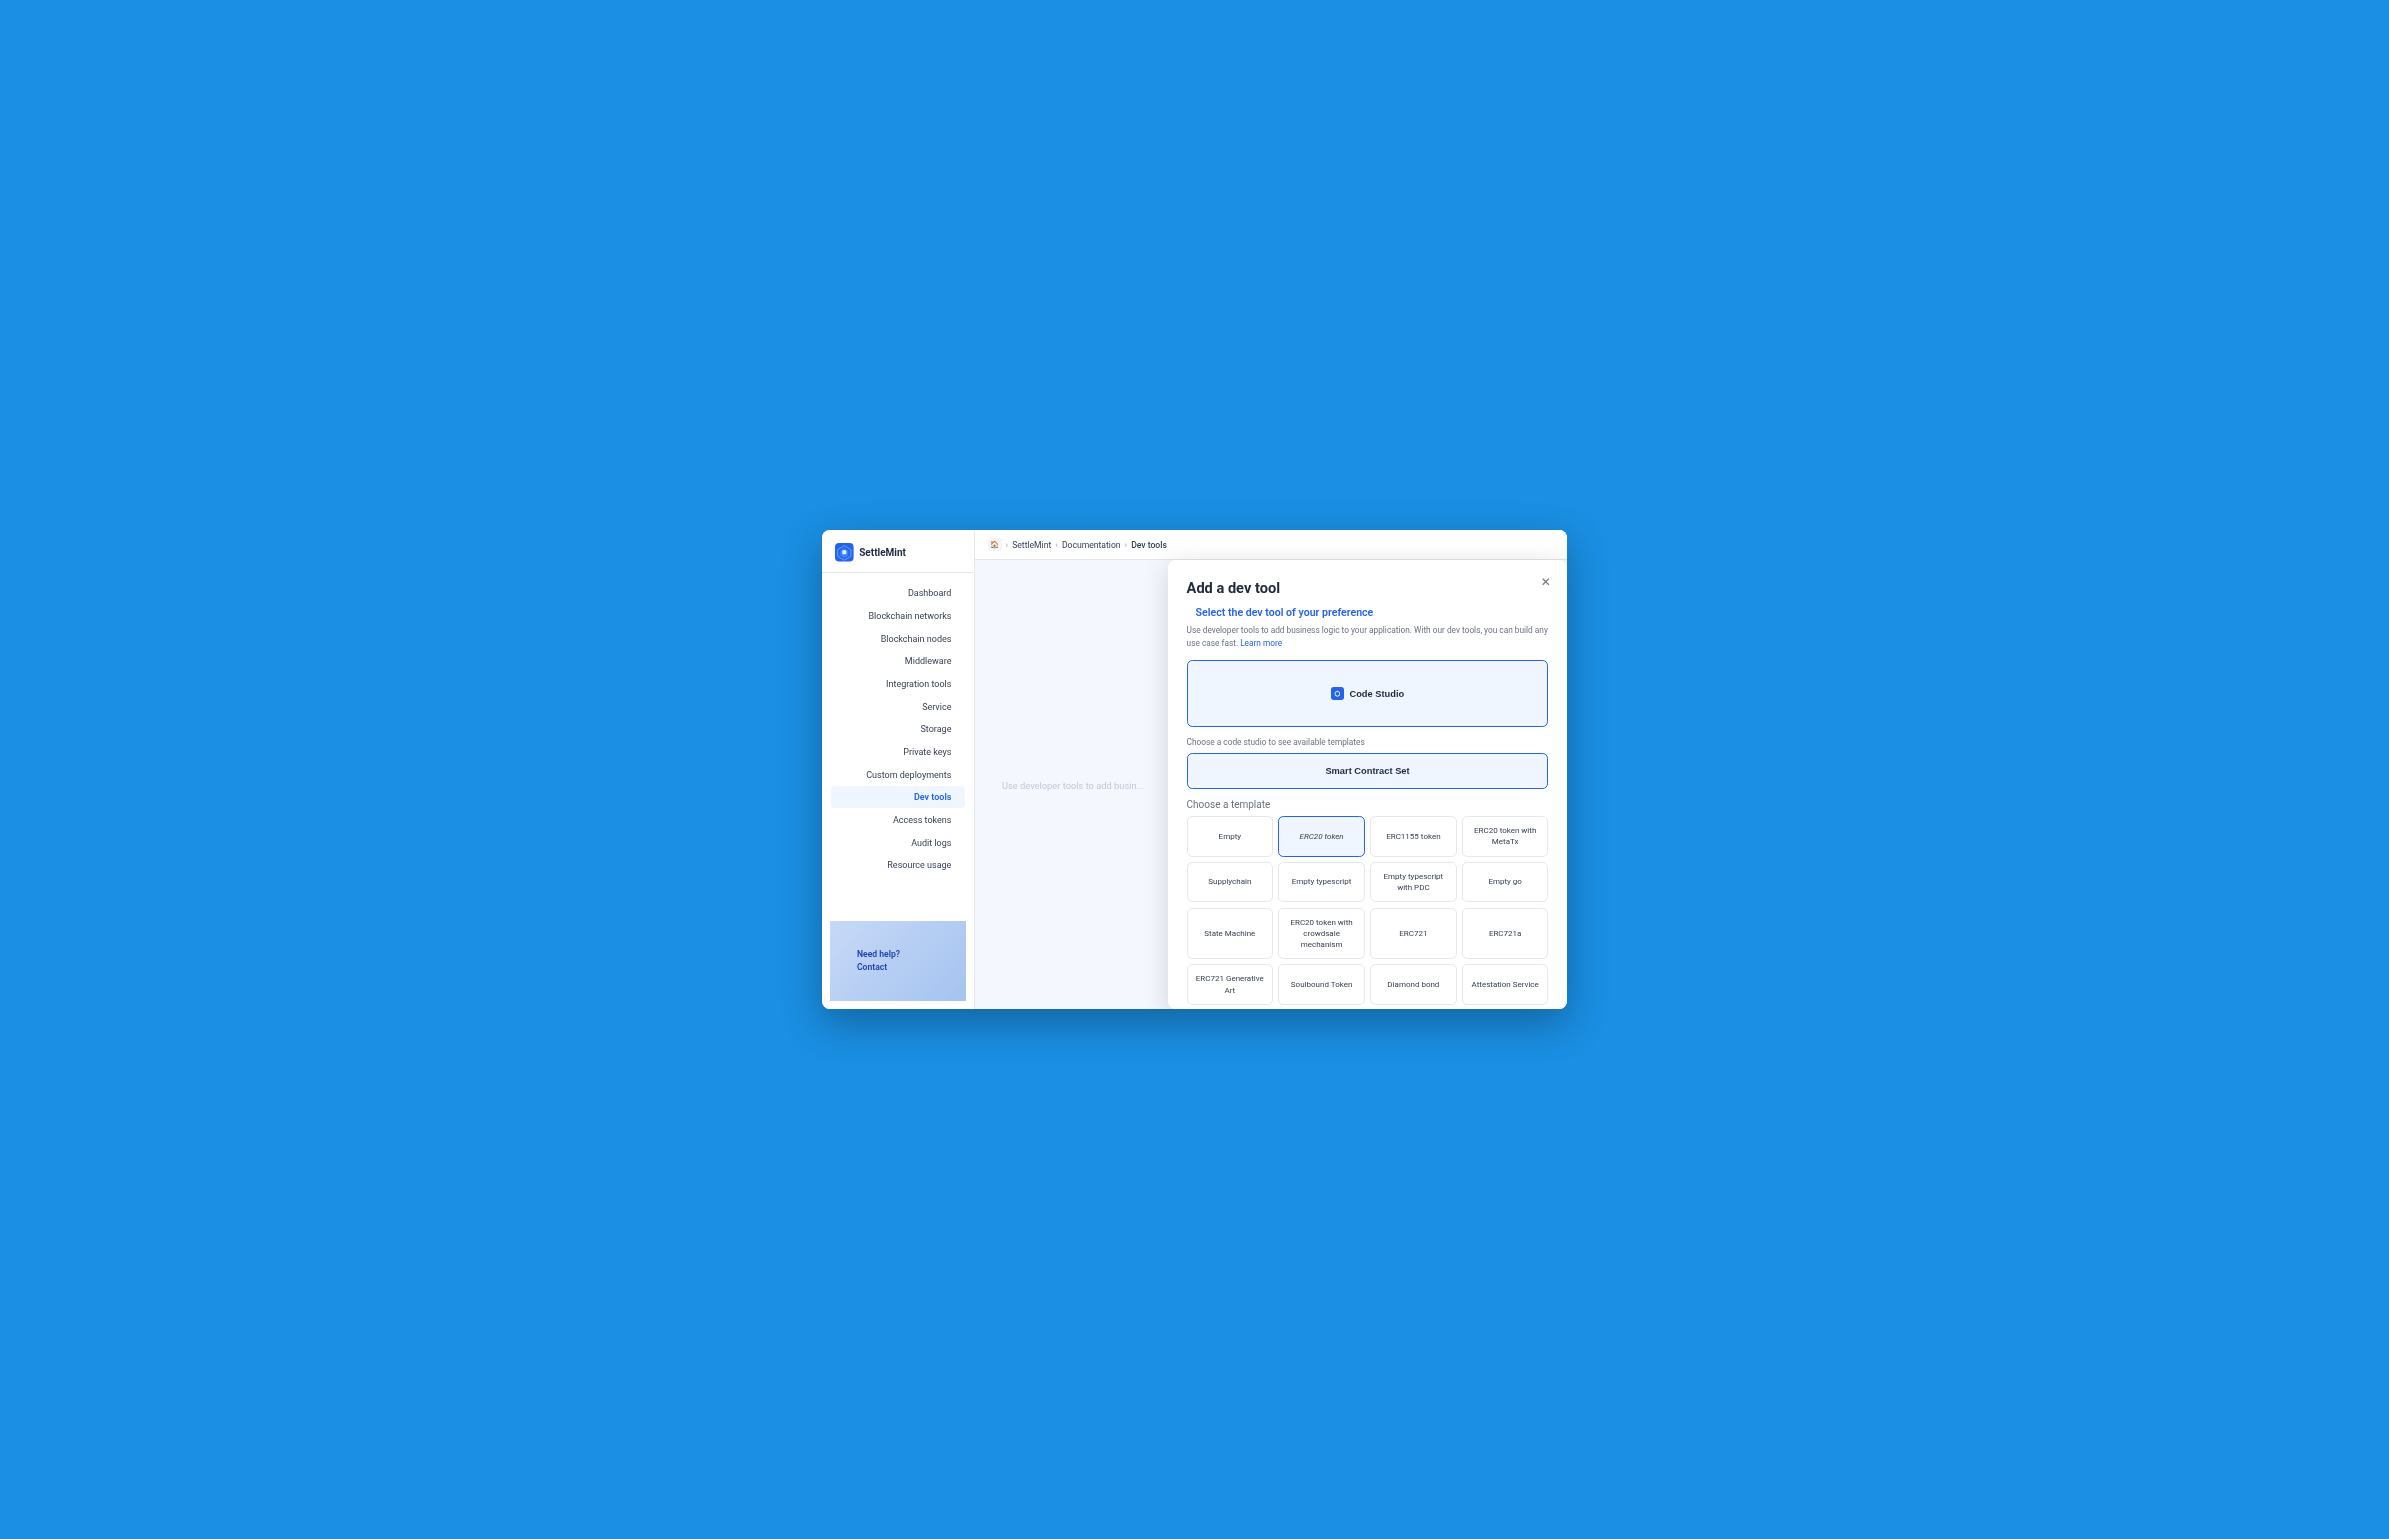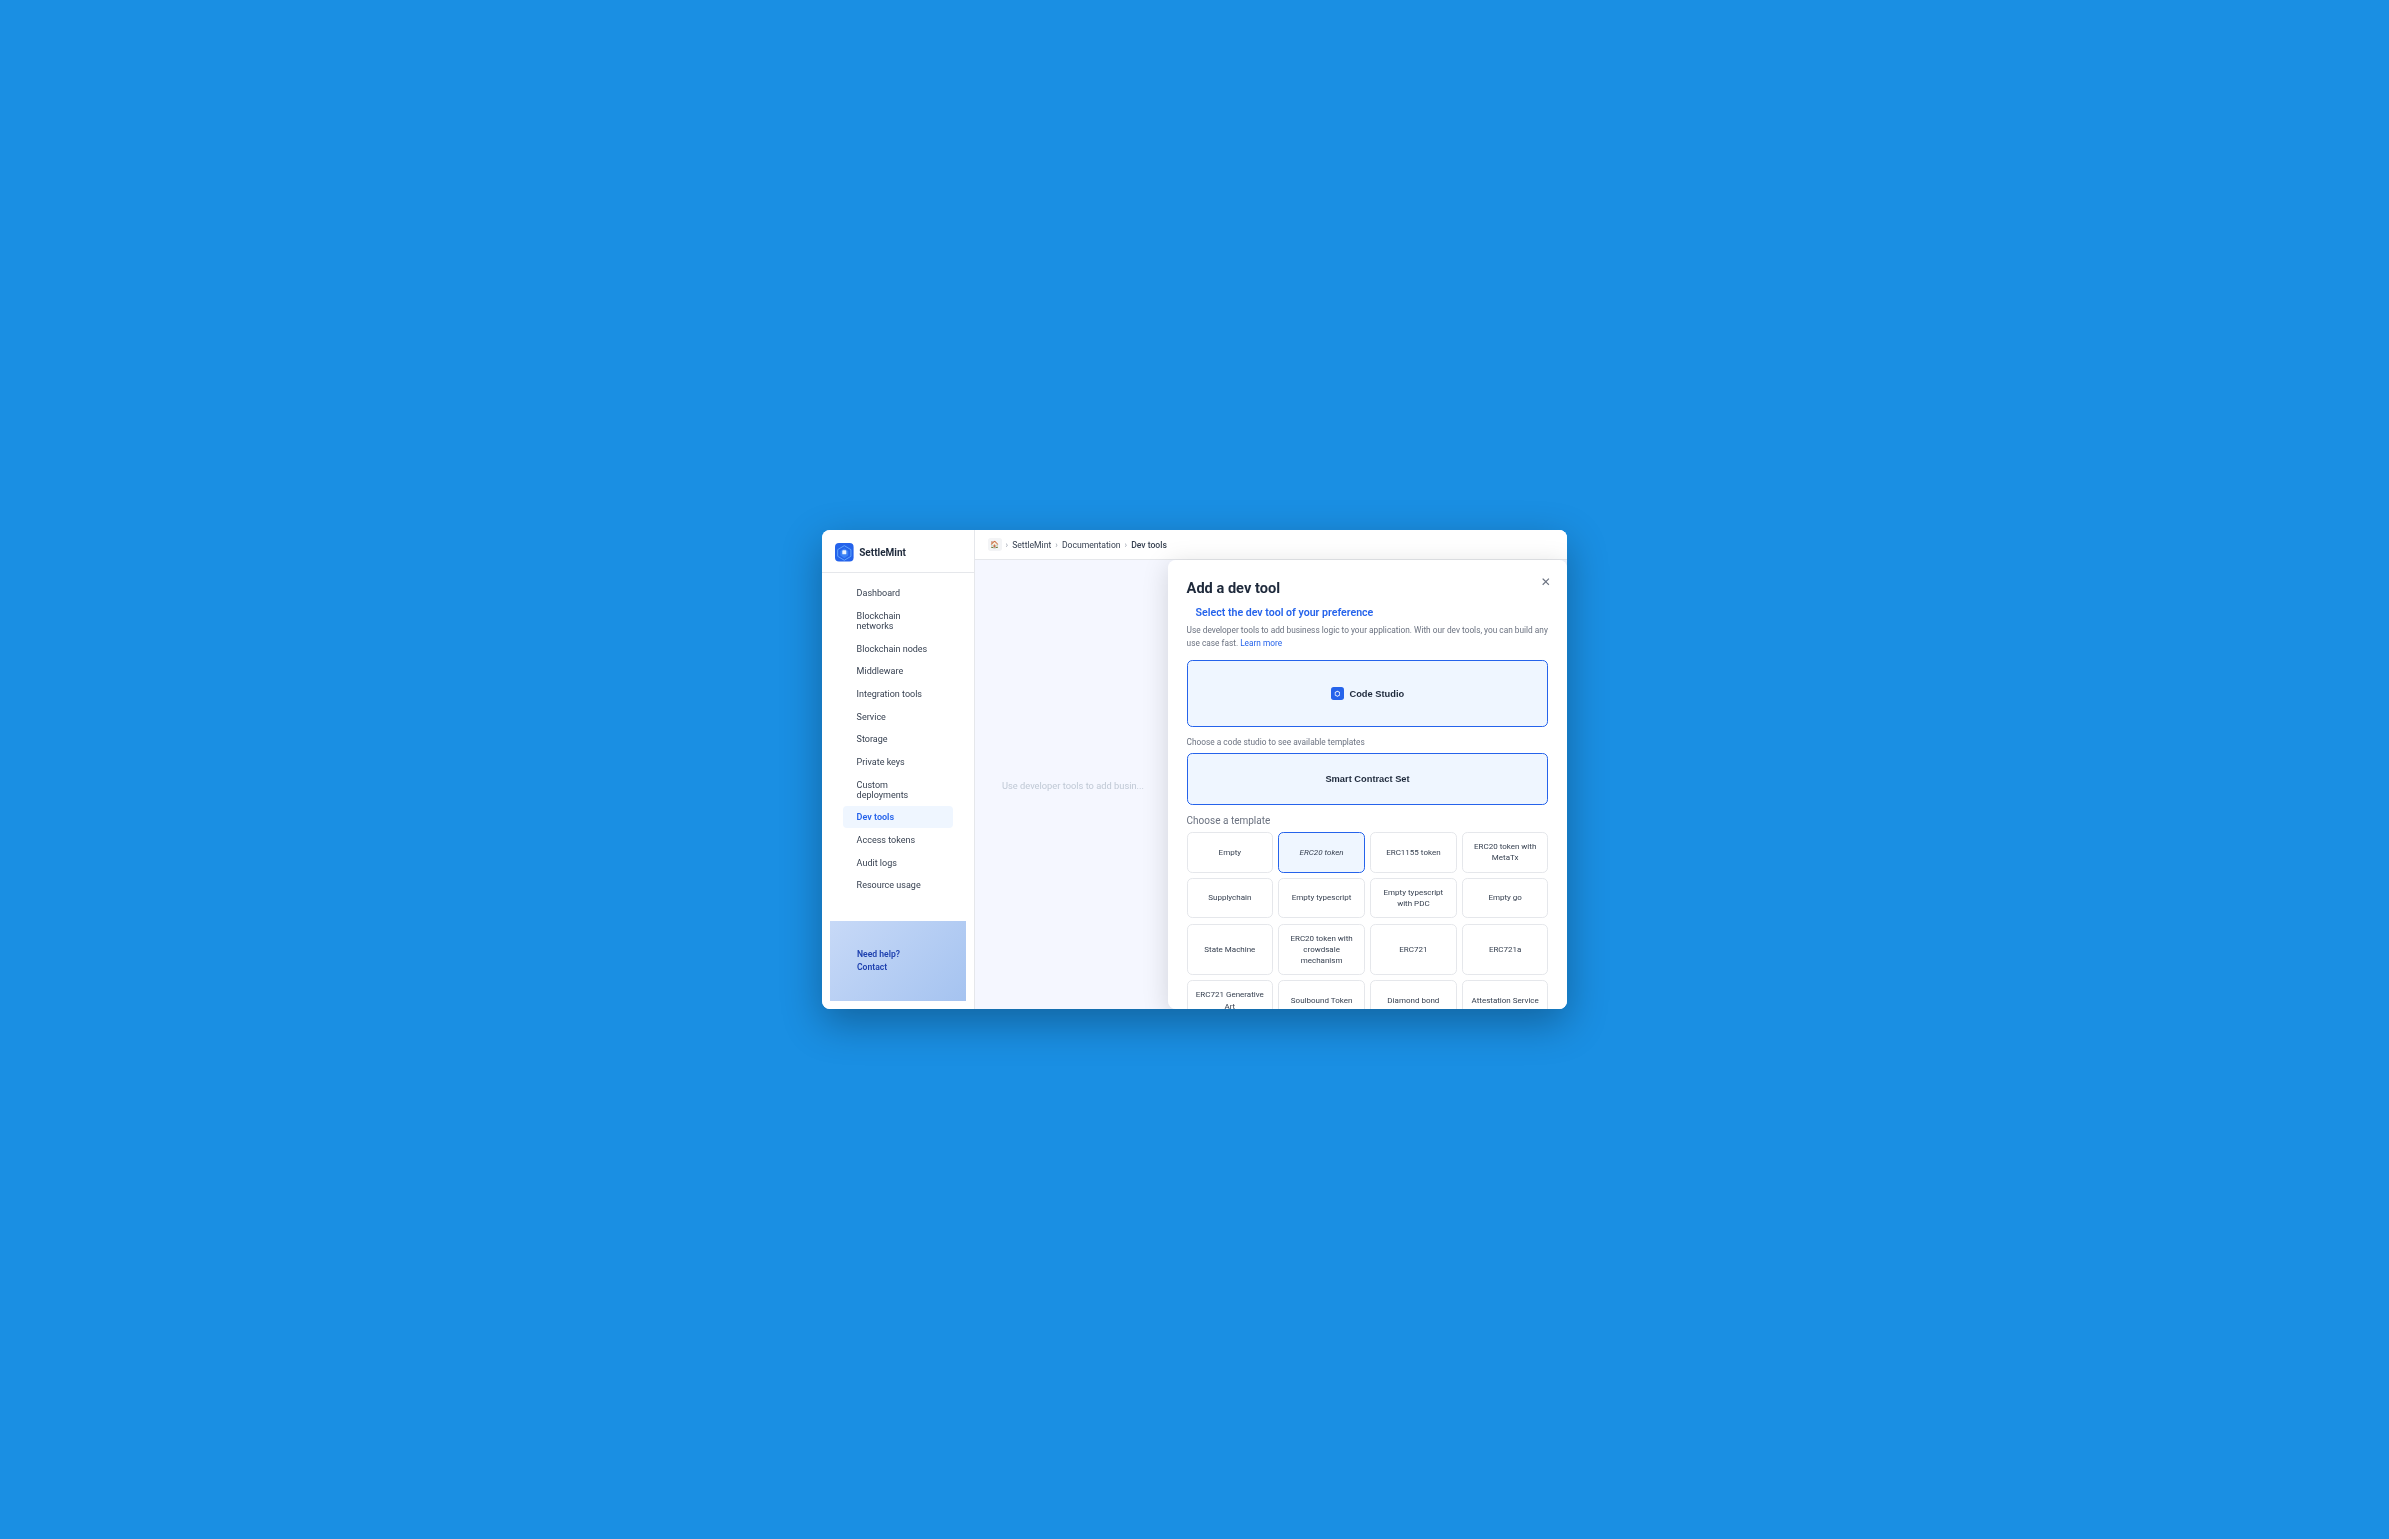--- a/index.html
+++ b/index.html
@@ -40,22 +40,23 @@
       width: 18.6px;
       height: 18.6px;
     }
     .logo-text {
       font-size: 10px;
       font-weight: 700;
       color: #1e293b;
     }
     .sidebar-nav {
       flex: 1;
-      padding: 8px 16px;
+      padding: 8px 4px;
       overflow-y: auto;
+      text-align: right;
     }
     .nav-item {
       padding: 6px 13.3px;
       font-size: 9px;
       color: #374151;
       cursor: pointer;
       border-radius: 4px;
       margin: 0.7px 5.3px;
       transition: background 0.15s;
     }
@@ -211,21 +212,21 @@
       color: #fff;
       font-size: 6.7px;
     }
     .section-label {
       font-size: 8.3px;
       color: #6b7280;
       margin-bottom: 6.7px;
     }
     .template-selector {
       width: 100%;
-      padding: 20px;
+      padding: 12px;
       border: 1.3px solid #2563eb;
       border-radius: 5.3px;
       background: #eff6ff;
       display: flex;
       align-items: center;
       justify-content: center;
       font-size: 9.3px;
       font-weight: 600;
       color: #1e293b;
       cursor: pointer;

